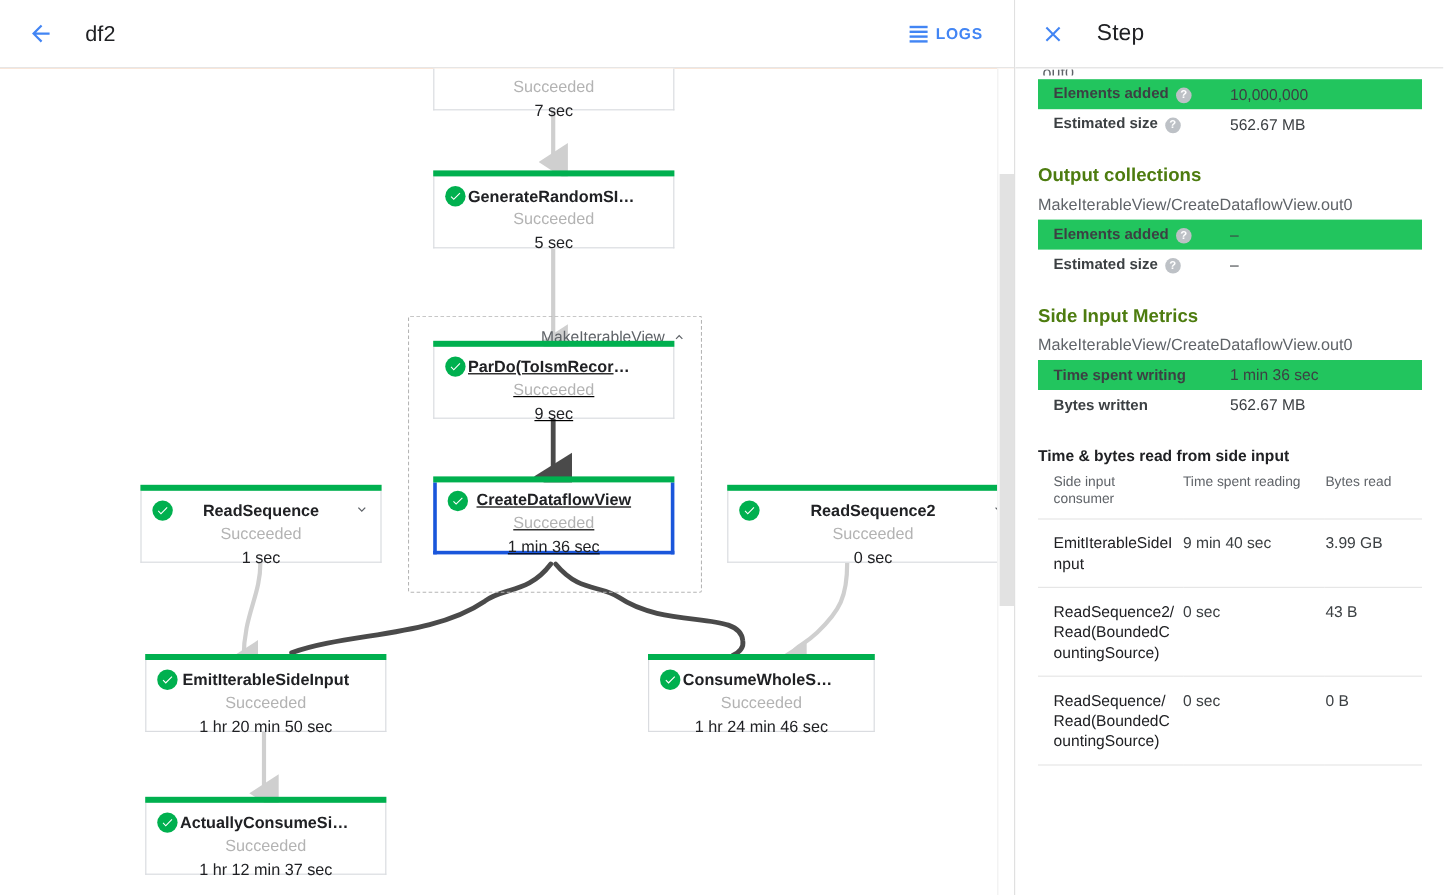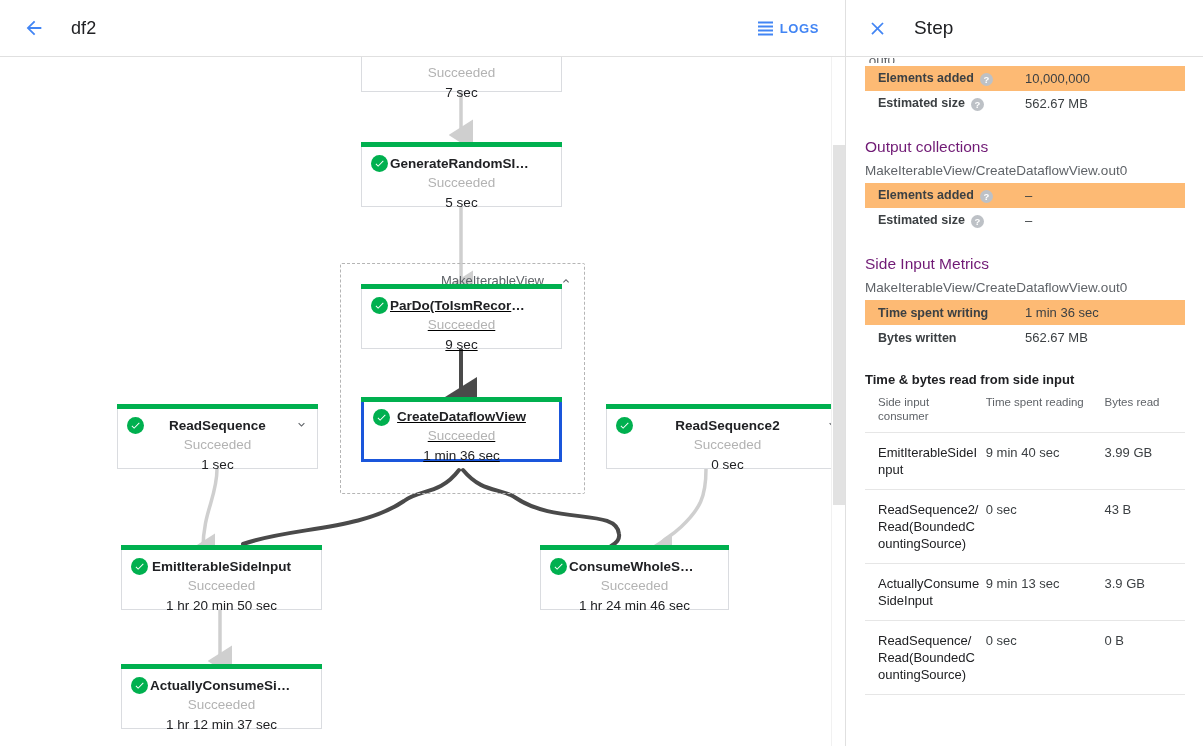--- a/index.html
+++ b/index.html
@@ -67,21 +67,21 @@
 
   
   .group-box {
     position: absolute;
     border: 1px dashed #b5b5b5;
     background: transparent;
     border-radius: 2px;
   }
   .group-label {
     position: absolute; top: 9px; right: 12px;
-    display: flex; align-items: center; gap: 16px;
+    display: flex; align-items: center; gap: 6px;
     font-size: 13px; color: #5f6368;
     cursor: pointer;
     text-align: right;
   }
 
   
   .node {
     position: absolute;
     background: #ffffff;
     border: 1px solid #dadce0;
@@ -161,40 +161,40 @@
   }
   .panel-inner { padding: 0 18px 0 19px; }
 
   .cut-line {
     font-size: 13.5px; color: #5f6368;
     height: 9px; overflow: hidden; line-height: 13px;
     margin-top: -4px; padding-left: 0;
   }
 
   .metric-table { width: 100%; border-collapse: collapse; margin-top: 3px; }
-  .metric-table tr.shaded { background: #fdba74; margin-top: 29px; }
+  .metric-table tr.shaded { background: #22c55e; margin-top: 29px; }
   .metric-table td {
     padding: 5px 0 5px 0; font-size: 12.5px; vertical-align: middle;
   }
   .metric-table td.label {
     font-weight: bold; color: #3c4043; padding-left: 13px; width: 160px;
     white-space: nowrap;
   }
   .metric-table td.value { color: #3c4043; font-size: 13px; }
   .help-dot {
     display: inline-block; vertical-align: middle; margin-left: 6px;
     width: 13px; height: 13px; border-radius: 50%;
     background: #bdc1c6; color: #ffffff;
     font-size: 9.5px; font-weight: bold; line-height: 13px; text-align: center;
     font-family: "Liberation Sans", sans-serif;
     cursor: pointer;
   }
 
   .section-title {
-    font-size: 15.5px; color: #701a75; font-weight: 400;
+    font-size: 15.5px; color: #4d7c0f; font-weight: 700;
     margin: 22px 0 7px 0;
   }
   .section-sub {
     font-size: 13.5px; color: #5f6368; margin-bottom: 5px;
     word-break: break-all;
   }
   .sub-heading {
     font-size: 13px; font-weight: bold; color: #202124;
     margin: 22px 0 2px 0;
   }
@@ -482,25 +482,20 @@
               <td class="c0">EmitIterableSideInput</td>
               <td class="c1">9 min 40 sec</td>
               <td class="c2">3.99 GB</td>
             </tr>
             <tr>
               <td class="c0">ReadSequence2/Read(BoundedCountingSource)</td>
               <td class="c1">0 sec</td>
               <td class="c2">43 B</td>
             </tr>
             <tr>
-              <td class="c0">ActuallyConsumeSideInput</td>
-              <td class="c1">9 min 13 sec</td>
-              <td class="c2">3.9 GB</td>
-            </tr>
-            <tr>
               <td class="c0">ReadSequence/Read(BoundedCountingSource)</td>
               <td class="c1">0 sec</td>
               <td class="c2">0 B</td>
             </tr>
           </tbody>
         </table>
 
       </div>
     </div>
 

